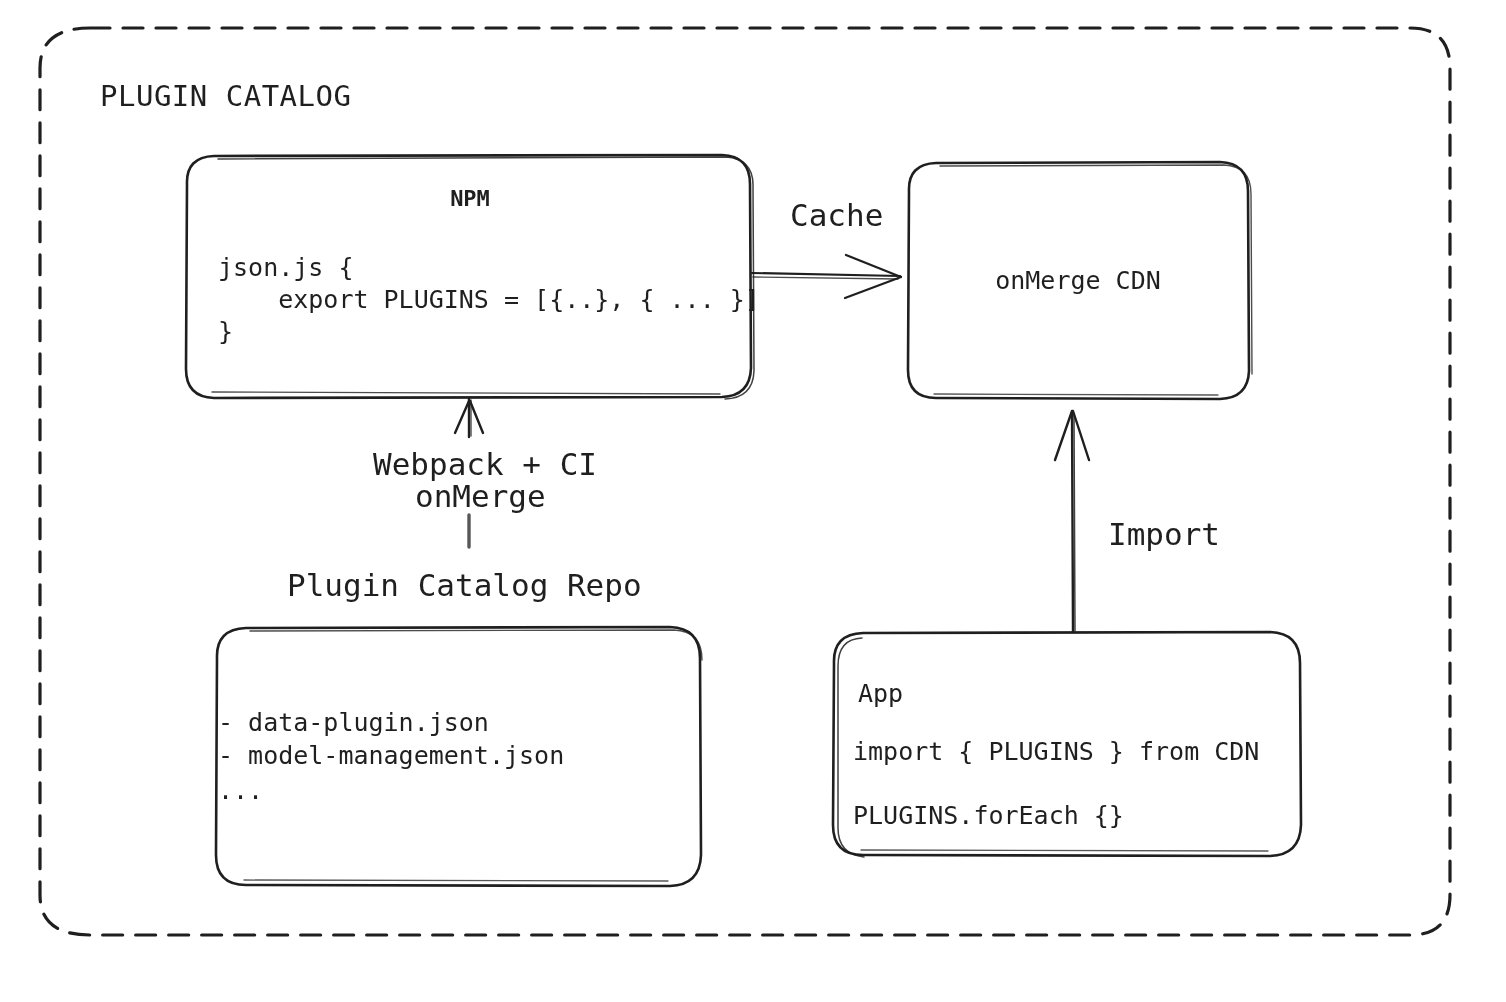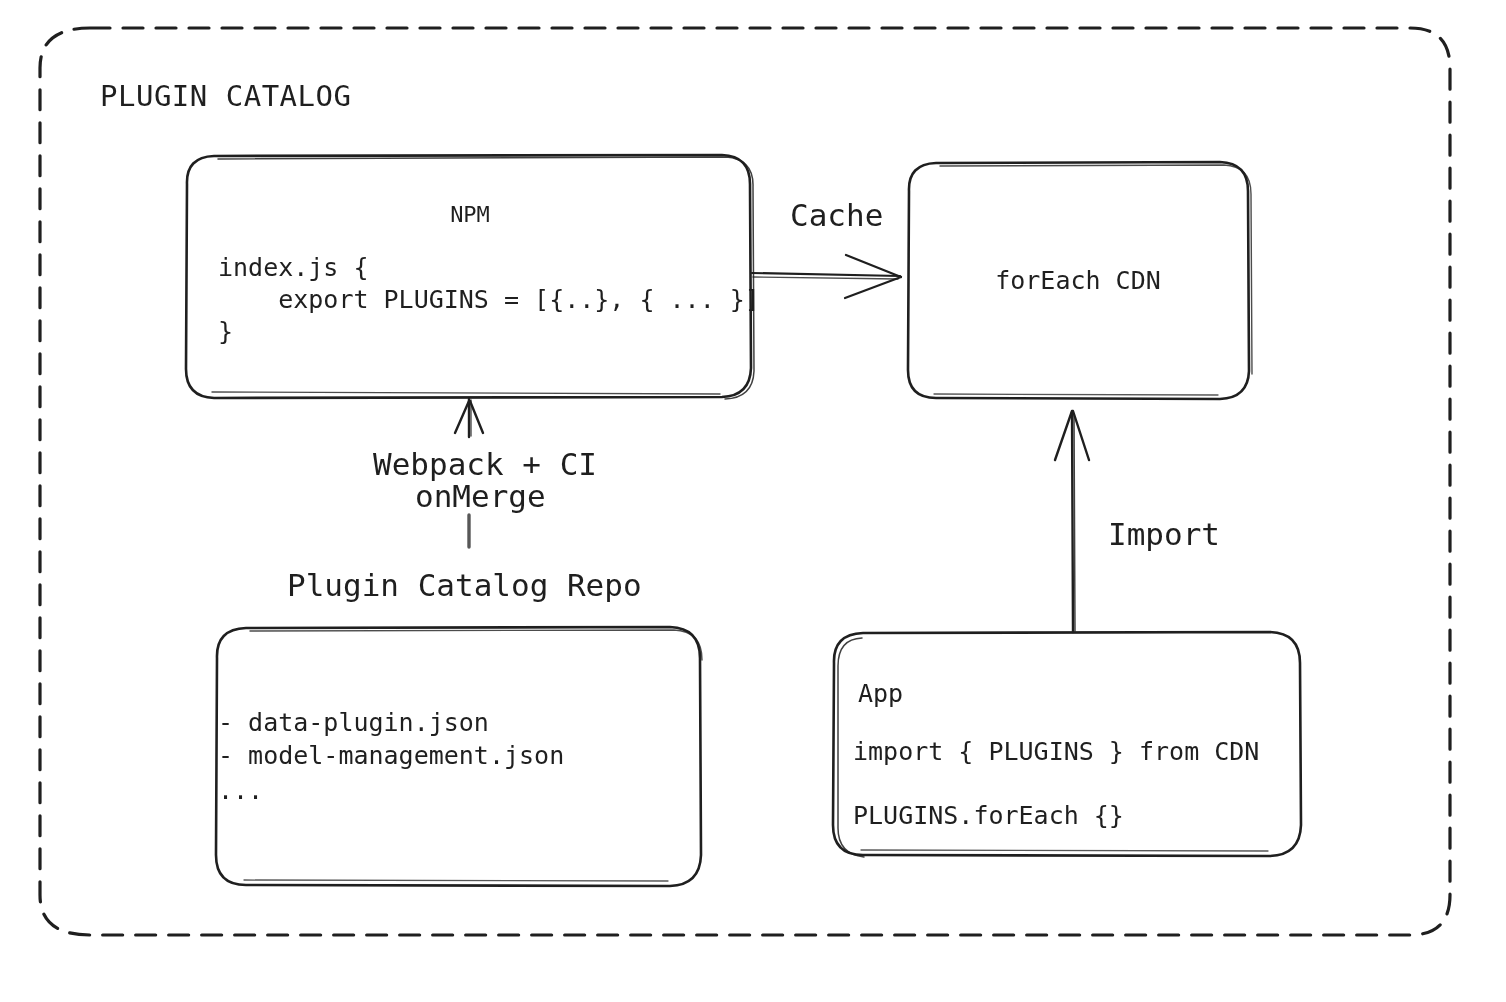--- a/index.html
+++ b/index.html
@@ -41,22 +41,23 @@
     text-align: center;
   }
   .code-line {
     font-size: 25px;
   }
   .edge-label {
     font-size: 31px;
   }
   .npm-title {
     left: 186px;
-    top: 204px;
+    top: 188px;
     width: 568px;
+    font-weight: bold;
   }
   .npm-code-1 { left: 218px; top: 255px; }
   .npm-code-2 { left: 218px; top: 287px; }
   .npm-code-3 { left: 218px; top: 319px; }
 
   .cdn-title {
     left: 908px;
     top: 268px;
     width: 340px;
     font-size: 25px;
@@ -136,25 +137,25 @@
       <path d="M 1073 632 L 1072 412"></path>
       <path d="M 1075 631 L 1074 414" stroke-width="1.5" opacity="0.85"></path>
       <path d="M 1055 460 L 1072 411"></path>
       <path d="M 1089 460 L 1073 411"></path>
     </g>
   </svg>
 
   <div class="txt group-title">PLUGIN CATALOG</div>
 
   <div class="txt box-title-center npm-title">NPM</div>
-  <div class="txt code-line npm-code-1">index.js {</div>
+  <div class="txt code-line npm-code-1">json.js {</div>
   <div class="txt code-line npm-code-2">    export PLUGINS = [{..}, { ... }]</div>
   <div class="txt code-line npm-code-3">}</div>
 
-  <div class="txt cdn-title">forEach CDN</div>
+  <div class="txt cdn-title">onMerge CDN</div>
 
   <div class="txt edge-label label-cache">Cache</div>
   <div class="txt edge-label label-import">Import</div>
   <div class="txt edge-label label-webpack">Webpack + CI</div>
   <div class="txt edge-label label-onmerge">onMerge</div>
 
   <div class="txt edge-label label-repo">Plugin Catalog Repo</div>
   <div class="txt code-line repo-line-1">- data-plugin.json</div>
   <div class="txt code-line repo-line-2">- model-management.json</div>
   <div class="txt code-line repo-line-3">...</div>

